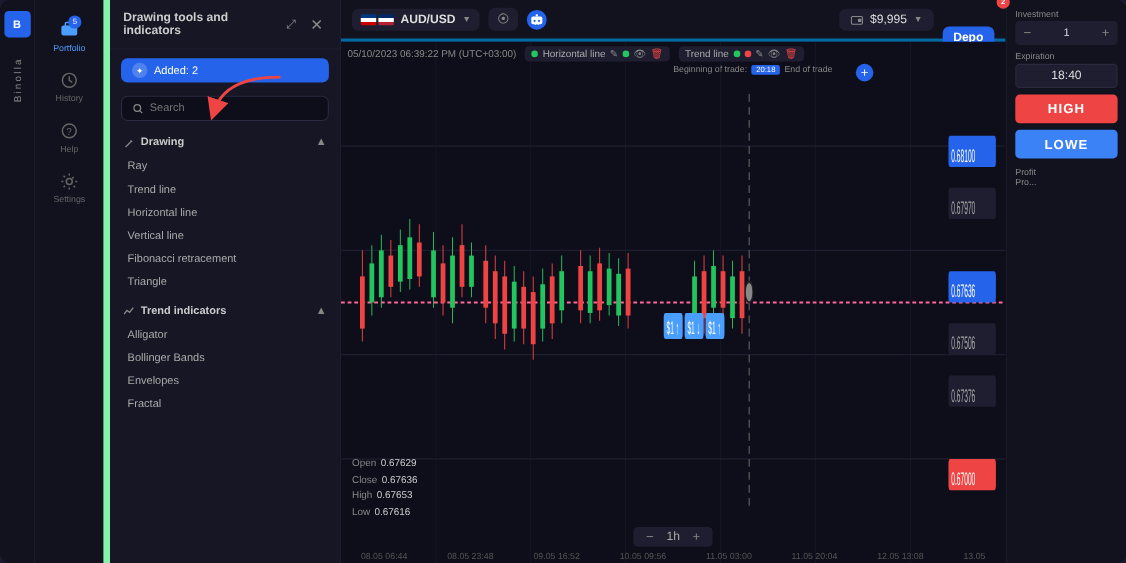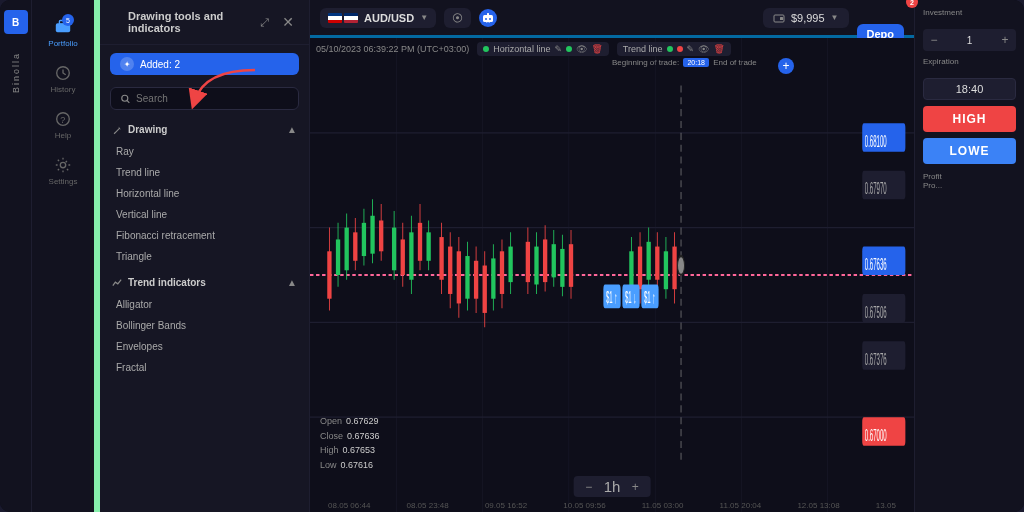--- a/index.html
+++ b/index.html
@@ -100,21 +100,20 @@
       display: flex;
       align-items: center;
       justify-content: space-between;
       padding: 10px 12px;
       border-bottom: 1px solid #1e1e30;
     }
     .panel-title {
       color: #ccc;
       font-size: 11px;
       font-weight: 600;
-      margin-left: 16px;
     }
     .panel-close {
       color: #888;
       cursor: pointer;
       font-size: 14px;
       width: 18px;
       height: 18px;
       display: flex;
       align-items: center;
       justify-content: center;
@@ -336,21 +335,21 @@
       border-left: 1px solid #1e1e30;
       display: flex;
       flex-direction: column;
       padding: 8px;
       gap: 6px;
     }
     .rp-label { color: #888; font-size: 8px; }
     .rp-field {
       display: flex;
       flex-direction: column;
-      gap: 12px;
+      gap: 2px;
     }
     .rp-input {
       background: #1e1e30;
       border: 1px solid #2a2a40;
       border-radius: 4px;
       padding: 4px 6px;
       color: #ddd;
       font-size: 11px;
       text-align: center;
     }
@@ -439,21 +438,21 @@
       font-size: 12px;
       cursor: pointer;
       width: 14px;
       height: 14px;
       display: flex;
       align-items: center;
       justify-content: center;
     }
     .zoom-val {
       color: #aaa;
-      font-size: 15px;
+      font-size: 11px;
     }
 
     .beginning-of-trade {
       position: absolute;
       top: 20px;
       left: 50%;
       color: #888;
       font-size: 8px;
       white-space: nowrap;
     }

